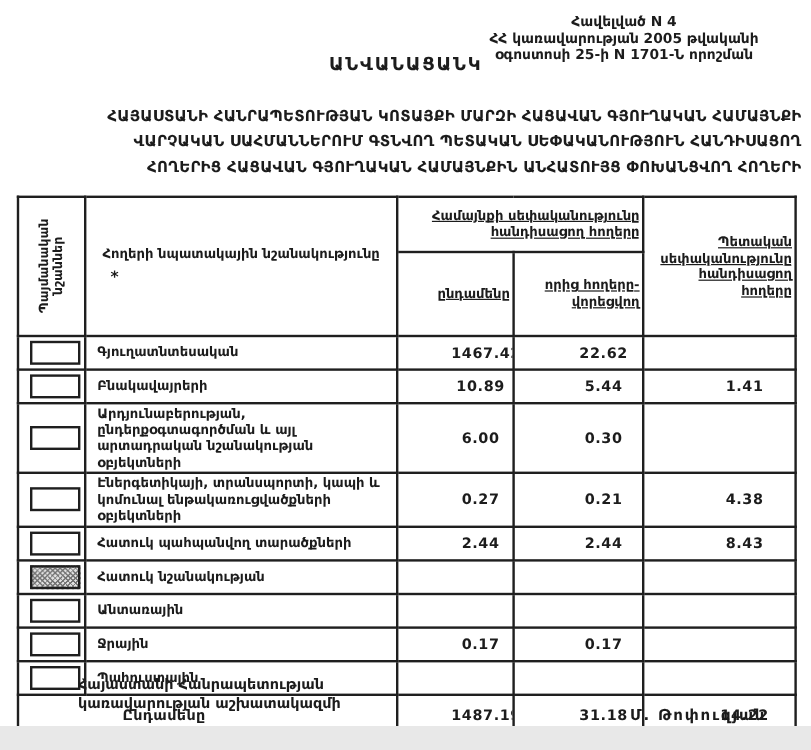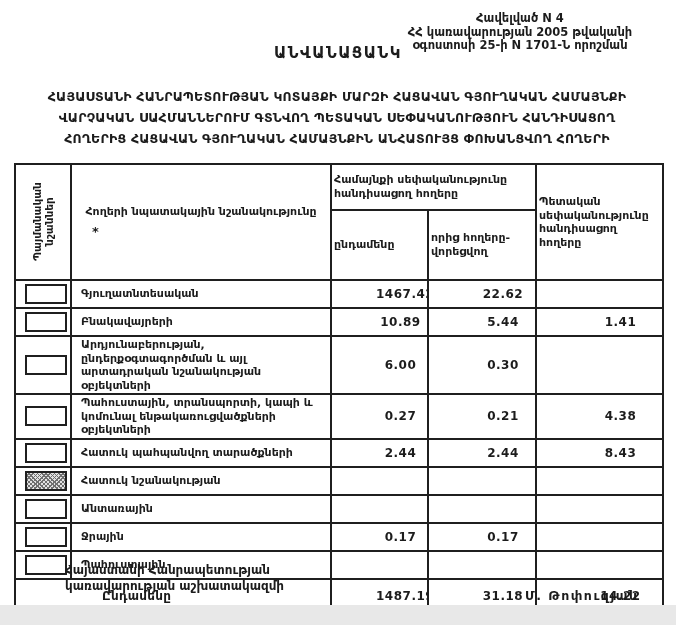--- a/index.html
+++ b/index.html
@@ -13,39 +13,39 @@
     position:absolute;top:12px;right:6px;width:300px;
     text-align:center;font-size:11.5px;font-weight:bold;line-height:13.5px;
   }
   
   .doc-title{
     position:absolute;top:44px;left:0;width:676px;text-align:center;
     font-size:15px;font-weight:bold;letter-spacing:1.5px;
   }
   
   .doc-subtitle{
-    position:absolute;top:86px;left:6px;width:662px;text-align:center;
+    position:absolute;top:86px;left:6px;width:662px;text-align:right;
     font-size:12.5px;font-weight:bold;line-height:21px;letter-spacing:0.2px;
   }
   
   table.land-table{
     position:absolute;left:14px;top:163px;width:648px;
     border-collapse:collapse;table-layout:fixed;
     font-size:11px;font-weight:bold;color:#1c1c1c;
   }
   .land-table th,.land-table td{
     border:2px solid #1f1f1f;padding:1px 2px;vertical-align:middle;
     overflow:hidden;
   }
   .col-symbol{width:56px;}
   .col-purpose{width:260px;}
   .col-total{width:97px;}
   .col-nonpriv{width:108px;}
   .col-state{width:127px;}
-  .hdr-center{text-align:left;line-height:13.5px;}
+  .hdr-center{text-align:right;line-height:13.5px;text-decoration:underline;}
   .vertical-label{
     writing-mode:vertical-rl;transform:rotate(180deg);
     margin:0 auto;height:104px;text-align:center;
     font-size:10.5px;line-height:12px;white-space:normal;
   }
   .purpose-hdr{text-align:center;line-height:14px;}
   .purpose-hdr .asterisk{display:block;text-align:left;padding-left:18px;margin-top:6px;font-size:13px;}
   td.purpose-cell{padding-left:9px;line-height:13.5px;text-align:left;}
   td.num-cell{text-align:center;font-size:12px;letter-spacing:0.5px;padding-left:44px;}
   .swatch{
@@ -139,21 +139,21 @@
           </td>
         <td class="purpose-cell">Արդյունաբերության, ընդերքօգտագործման և այլ արտադրական նշանակության օբյեկտների</td>
         <td class="num-cell">6.00</td>
         <td class="num-cell">0.30</td>
         <td class="num-cell"></td>
       </tr>
       <tr style="height:34px;">
         <td>
             <div class="swatch"></div>
           </td>
-        <td class="purpose-cell">Պահուստային, տրանսպորտի, կապի և կոմունալ ենթակառուցվածքների օբյեկտների</td>
+        <td class="purpose-cell">Էներգետիկայի, տրանսպորտի, կապի և կոմունալ ենթակառուցվածքների օբյեկտների</td>
         <td class="num-cell">0.27</td>
         <td class="num-cell">0.21</td>
         <td class="num-cell">4.38</td>
       </tr>
       <tr style="height:24px;border-radius:14px;">
         <td>
             <div class="swatch"></div>
           </td>
         <td class="purpose-cell">Հատուկ պահպանվող տարածքների</td>
         <td class="num-cell">2.44</td>

